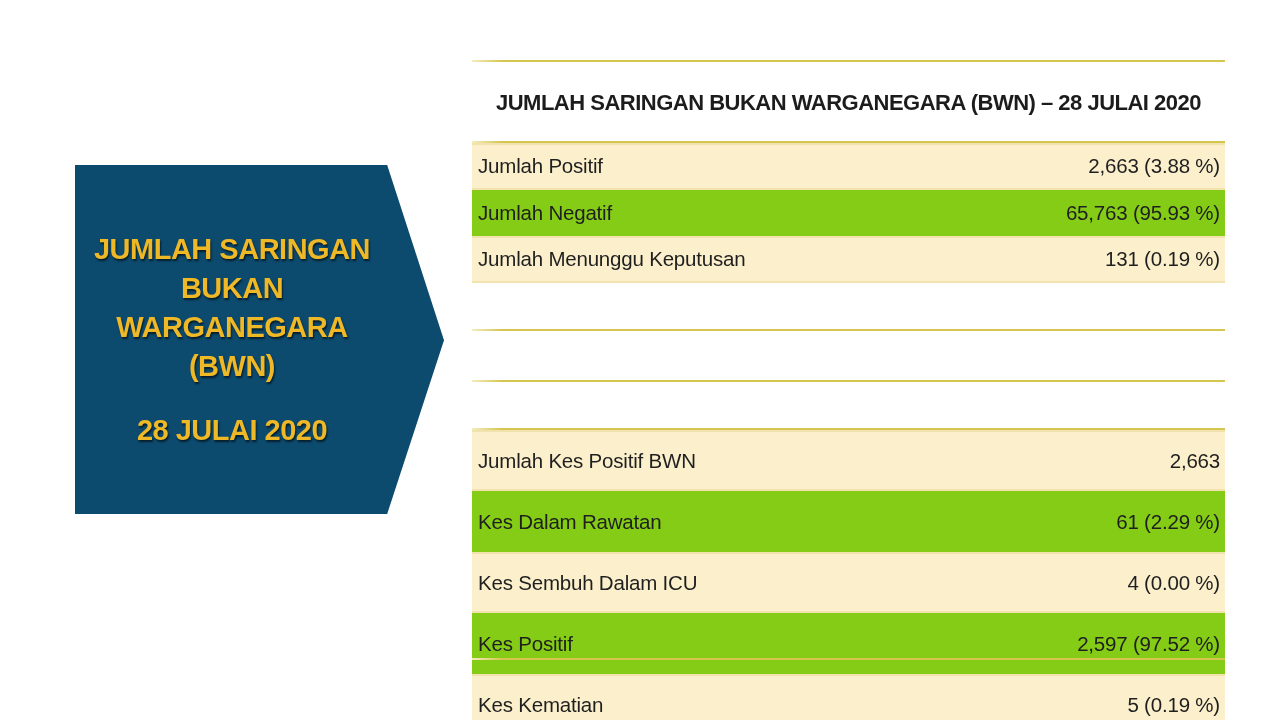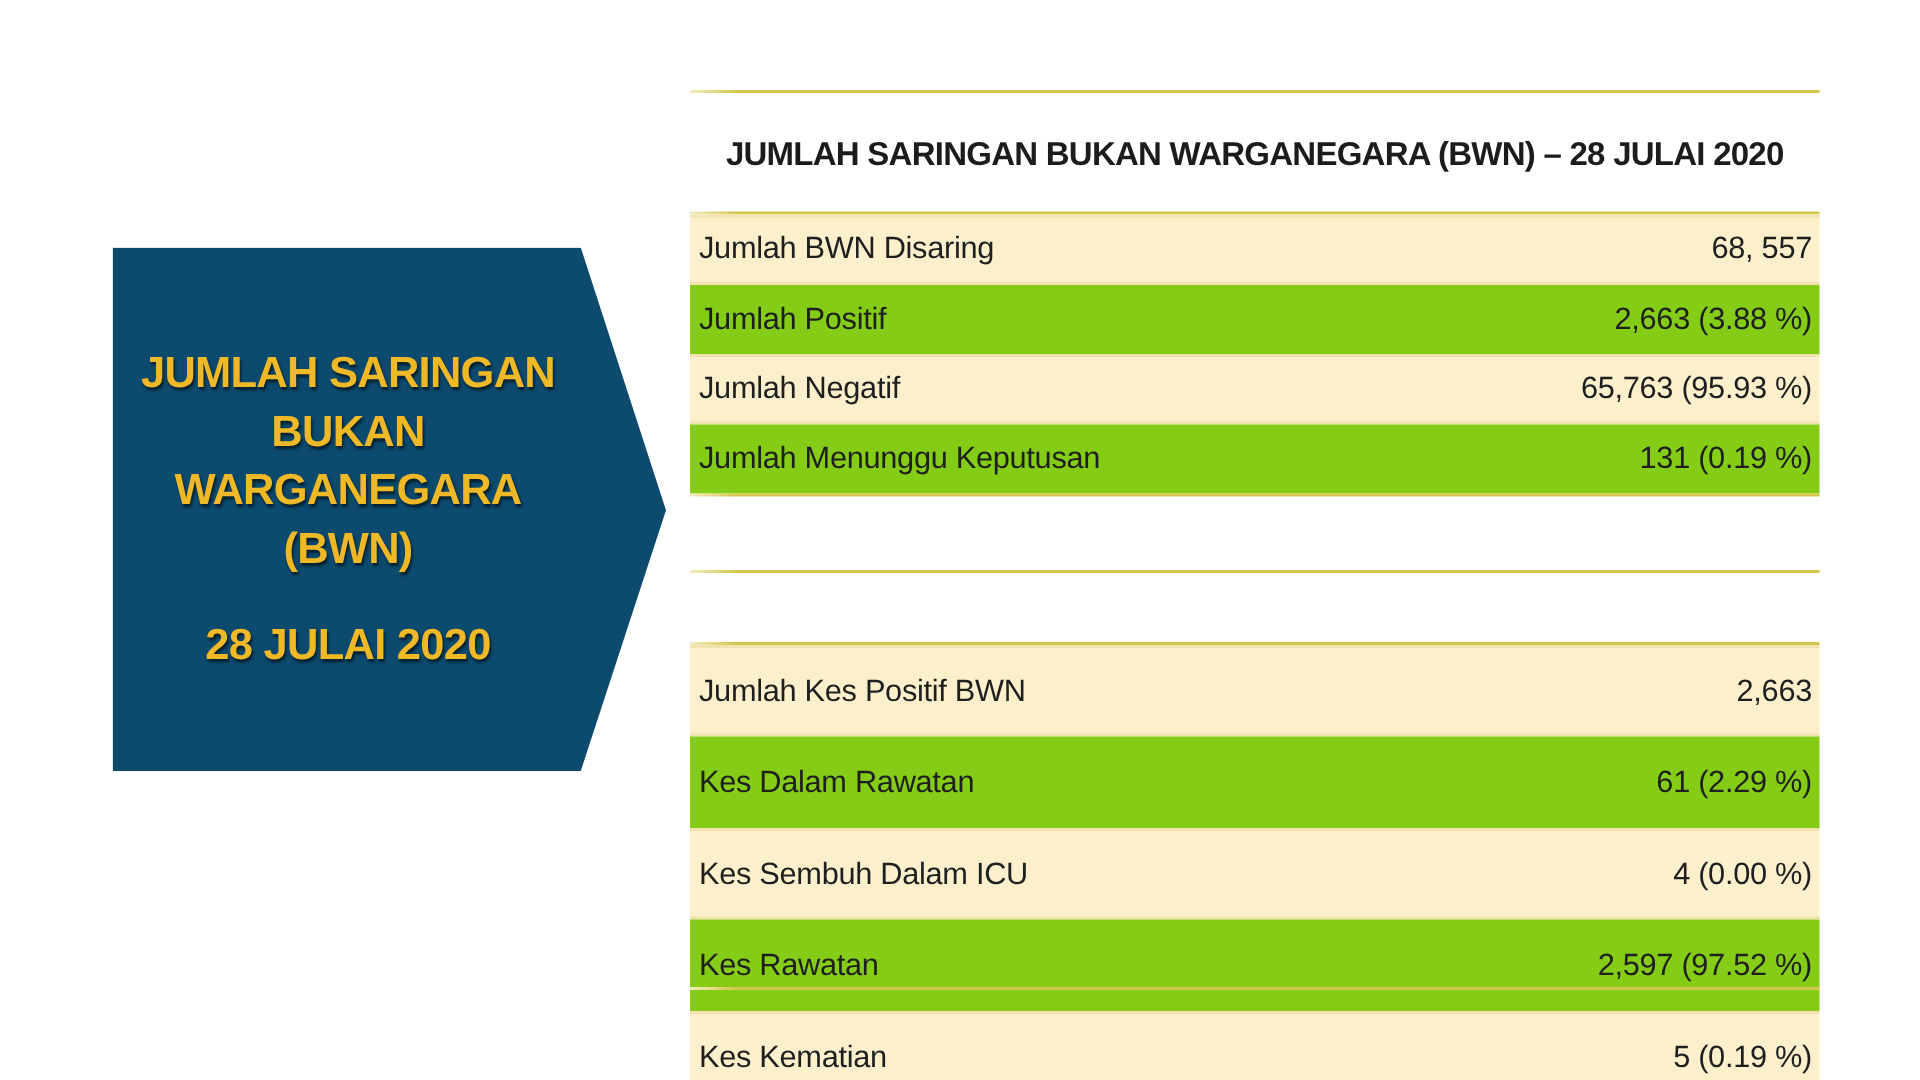--- a/index.html
+++ b/index.html
@@ -40,21 +40,21 @@
     text-align: center;
     text-shadow: 1px 2px 2px rgba(0,0,0,0.6);
     letter-spacing: -0.5px;
     white-space: nowrap;
   }
   .banner-date { margin-top: 25px; }
 
   
   .content {
     position: absolute;
-    left: 460px;
+    left: 472px;
     top: 0;
     width: 753px;
     height: 720px;
   }
   .gold-rule {
     position: absolute;
     left: 0;
     width: 753px;
     height: 2px;
     background: linear-gradient(to right, #f3ecc0, #d5c64f 30px, #d5c64f);
@@ -130,24 +130,20 @@
   <div class="content">
 
     <div class="gold-rule rule-a"></div>
 
     <div class="table-title">JUMLAH SARINGAN BUKAN WARGANEGARA (BWN) – 28 JULAI 2020</div>
 
     <div class="gold-rule rule-b"></div>
 
     <div class="data-table table-1">
       <div class="data-row">
-        <span class="row-label">Jumlah BWN Disaring</span>
-        <span class="row-value">68, 557</span>
-      </div>
-      <div class="data-row">
         <span class="row-label">Jumlah Positif</span>
         <span class="row-value">2,663 (3.88 %)</span>
       </div>
       <div class="data-row">
         <span class="row-label">Jumlah Negatif</span>
         <span class="row-value">65,763 (95.93 %)</span>
       </div>
       <div class="data-row">
         <span class="row-label">Jumlah Menunggu Keputusan</span>
         <span class="row-value">131 (0.19 %)</span>
@@ -167,21 +163,21 @@
       </div>
       <div class="data-row">
         <span class="row-label">Kes Dalam Rawatan</span>
         <span class="row-value">61 (2.29 %)</span>
       </div>
       <div class="data-row">
         <span class="row-label">Kes Sembuh Dalam ICU</span>
         <span class="row-value">4 (0.00 %)</span>
       </div>
       <div class="data-row">
-        <span class="row-label">Kes Rawatan</span>
+        <span class="row-label">Kes Positif</span>
         <span class="row-value">2,597 (97.52 %)</span>
       </div>
       <div class="data-row">
         <span class="row-label">Kes Kematian</span>
         <span class="row-value">5 (0.19 %)</span>
       </div>
     </div>
 
     <div class="gold-rule rule-f"></div>
 

